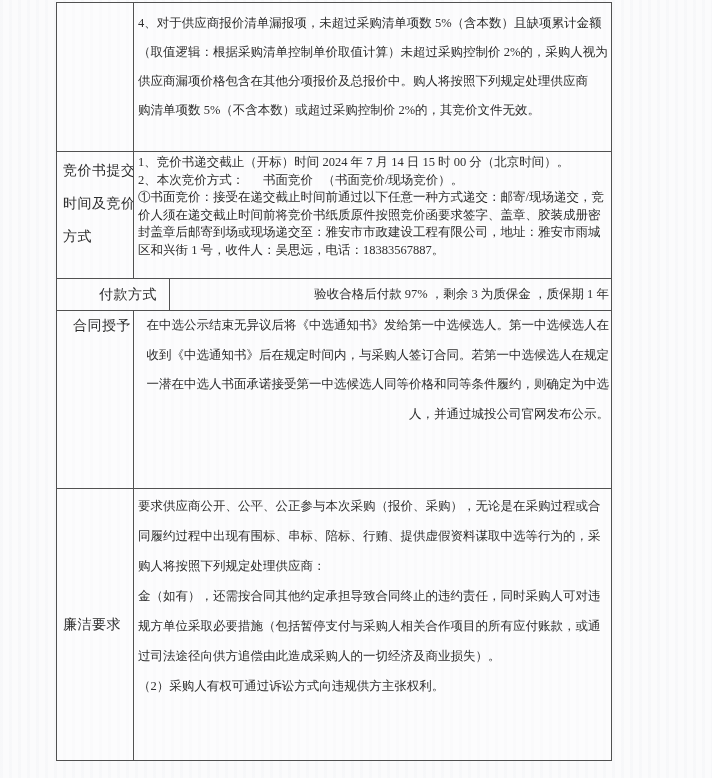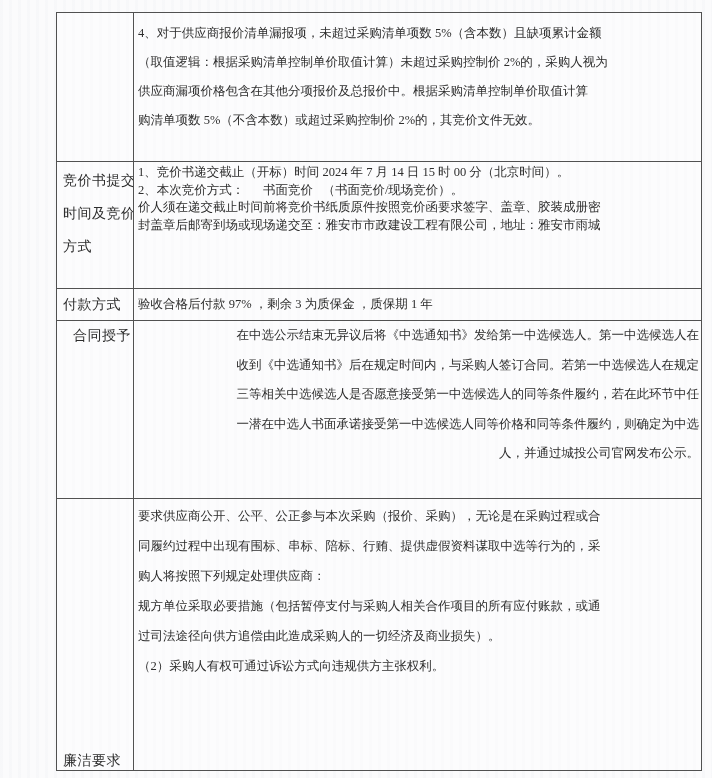--- a/index.html
+++ b/index.html
@@ -13,22 +13,22 @@
     position:relative;
     background-color:var(--paper);
     background-image:repeating-linear-gradient(90deg, rgba(175,185,200,0.05) 0 3px, rgba(255,255,255,0) 3px 9px);
     font-family:"Liberation Serif","DejaVu Serif",serif;
     color:var(--ink);
     overflow:hidden;
   }
   .doc-table{
     position:absolute;
     left:56px;
-    top:12px;
-    width:646px;
+    top:2px;
+    width:556px;
     border:1.5px solid var(--line);
     background:rgba(255,255,255,0.35);
   }
   .row{display:flex;width:100%;}
   .row + .row{border-top:1.5px solid var(--line);}
   .cell{overflow:hidden;}
   .label-cell{
     width:77px;
     flex:0 0 77px;
     border-right:1.5px solid var(--line);
@@ -47,89 +47,91 @@
   .line{white-space:pre;}
   
   .row-1{height:148px;}
   .row-1 .content-cell{padding-top:6px;line-height:29px;}
   
   .row-2{height:127px;}
   .row-2 .label-cell{padding-top:2px;line-height:33px;}
   .row-2 .content-cell{padding-top:2px;line-height:17.5px;}
   
   .row-3{height:32px;}
-  .row-3 .label-cell{display:flex;align-items:center;}
-  .row-3 .content-cell{display:flex;align-items:center;}
+  .row-3 .label-cell{display:flex;align-items:center;margin-left:36px;}
+  .row-3 .content-cell{display:flex;align-items:center;justify-content:flex-end;}
   
   .row-4{height:178px;text-align:right;}
   .row-4 .label-cell{padding-top:0;line-height:29.5px;}
   .row-4 .content-cell{padding-top:0;line-height:29.5px;}
   
   .row-5{height:272px;}
-  .row-5 .label-cell{display:flex;align-items:flex-end;}
+  .row-5 .label-cell{display:flex;align-items:center;}
   .row-5 .content-cell{padding-top:2px;line-height:30px;}
 </style>
 </head>
 <body>
 
 <div class="doc-table">
 
   <div class="row row-1">
     <div class="cell label-cell"></div>
     <div class="cell content-cell">
         <div class="line">4、对于供应商报价清单漏报项，未超过采购清单项数 5%（含本数）且缺项累计金额</div>
         <div class="line">（取值逻辑：根据采购清单控制单价取值计算）未超过采购控制价 2%的，采购人视为</div>
-        <div class="line">供应商漏项价格包含在其他分项报价及总报价中。根据采购清单控制单价取值计算</div>
+        <div class="line">供应商漏项价格包含在其他分项报价及总报价中。购人将按照下列规定处理供应商</div>
         <div class="line">购清单项数 5%（不含本数）或超过采购控制价 2%的，其竞价文件无效。</div>
       </div>
   </div>
 
   <div class="row row-2">
     <div class="cell label-cell">
         <div class="line">竞价书提交</div>
         <div class="line">时间及竞价</div>
         <div class="line">方式</div>
       </div>
     <div class="cell content-cell">
         <div class="line">1、竞价书递交截止（开标）时间 2024 年 7 月 14 日 15 时 00 分（北京时间）。</div>
         <div class="line">2、本次竞价方式：      书面竞价   （书面竞价/现场竞价）。</div>
+        <div class="line">①书面竞价：接受在递交截止时间前通过以下任意一种方式递交：邮寄/现场递交，竞</div>
         <div class="line">价人须在递交截止时间前将竞价书纸质原件按照竞价函要求签字、盖章、胶装成册密</div>
         <div class="line">封盖章后邮寄到场或现场递交至：雅安市市政建设工程有限公司，地址：雅安市雨城</div>
+        <div class="line">区和兴街 1 号，收件人：吴思远，电话：18383567887。</div>
       </div>
   </div>
 
   <div class="row row-3">
     <div class="cell label-cell">
         <div class="line">付款方式</div>
       </div>
     <div class="cell content-cell">
         <div class="line">验收合格后付款 97% ，剩余 3 为质保金 ，质保期 1 年</div>
       </div>
   </div>
 
   <div class="row row-4">
     <div class="cell label-cell">
         <div class="line">合同授予</div>
       </div>
     <div class="cell content-cell">
         <div class="line">在中选公示结束无异议后将《中选通知书》发给第一中选候选人。第一中选候选人在</div>
         <div class="line">收到《中选通知书》后在规定时间内，与采购人签订合同。若第一中选候选人在规定</div>
-        <div class="line">三等相关中选候选人是否愿意接受第一中选候选人的同等条件履约，若在此环节中任</div>
         <div class="line">一潜在中选人书面承诺接受第一中选候选人同等价格和同等条件履约，则确定为中选</div>
         <div class="line">人，并通过城投公司官网发布公示。</div>
       </div>
   </div>
 
   <div class="row row-5">
     <div class="cell label-cell">
         <div class="line">廉洁要求</div>
       </div>
     <div class="cell content-cell">
         <div class="line">要求供应商公开、公平、公正参与本次采购（报价、采购），无论是在采购过程或合</div>
         <div class="line">同履约过程中出现有围标、串标、陪标、行贿、提供虚假资料谋取中选等行为的，采</div>
         <div class="line">购人将按照下列规定处理供应商：</div>
+        <div class="line">金（如有），还需按合同其他约定承担导致合同终止的违约责任，同时采购人可对违</div>
         <div class="line">规方单位采取必要措施（包括暂停支付与采购人相关合作项目的所有应付账款，或通</div>
         <div class="line">过司法途径向供方追偿由此造成采购人的一切经济及商业损失）。</div>
         <div class="line">（2）采购人有权可通过诉讼方式向违规供方主张权利。</div>
       </div>
   </div>
 
 </div>
 
 </body></html>

